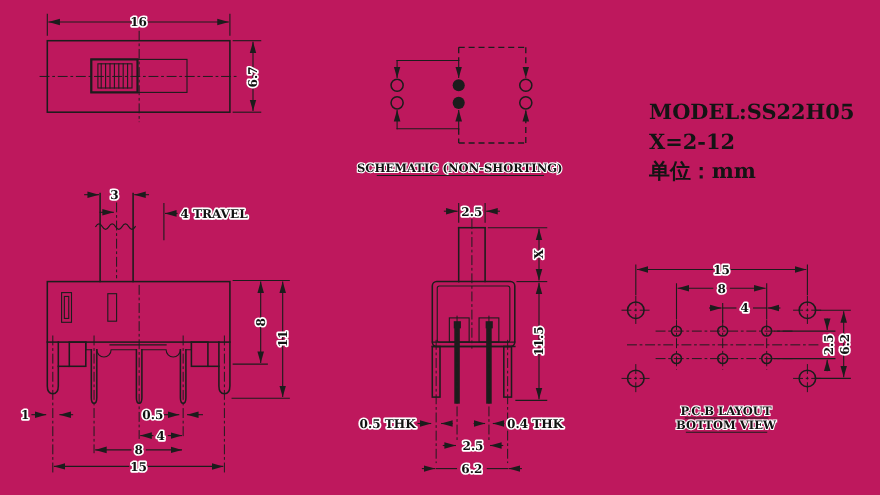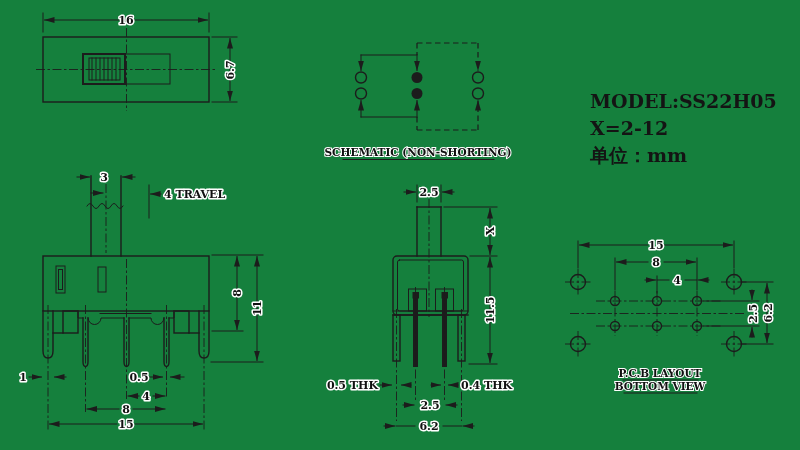--- a/index.html
+++ b/index.html
@@ -1,16 +1,16 @@
 <!DOCTYPE html>
 <html><head>
 <meta charset="utf-8">
 <style>
   html,body{margin:0;padding:0;background:#ffffff;}
-  .page{position:relative;width:800px;height:450px;background:#15803d;overflow:hidden;}
+  .page{position:relative;width:800px;height:450px;background:#be185d;overflow:hidden;}
   svg{display:block;}
   .ln{stroke:#1c1c1c;stroke-width:1.4;fill:none;stroke-linecap:square;}
   .thin{stroke:#1c1c1c;stroke-width:1;fill:none;stroke-linecap:square;}
   .cl{stroke:#1c1c1c;stroke-width:0.9;fill:none;stroke-dasharray:9 2.5 2.5 2.5;}
   .dsh{stroke:#1c1c1c;stroke-width:1.2;fill:none;stroke-dasharray:5.5 3.5;}
   .blk{fill:#1c1c1c;stroke:none;}
   .dim{font:bold 11px "DejaVu Serif", serif;fill:#111;paint-order:stroke;stroke:#fff;stroke-width:3px;stroke-linejoin:round;}
   .cap{font:bold 10.5px "DejaVu Serif", serif;fill:#111;paint-order:stroke;stroke:#fff;stroke-width:2px;}
   .info-t{font:bold 19px "DejaVu Serif", serif;fill:#141414;}
 </style>

